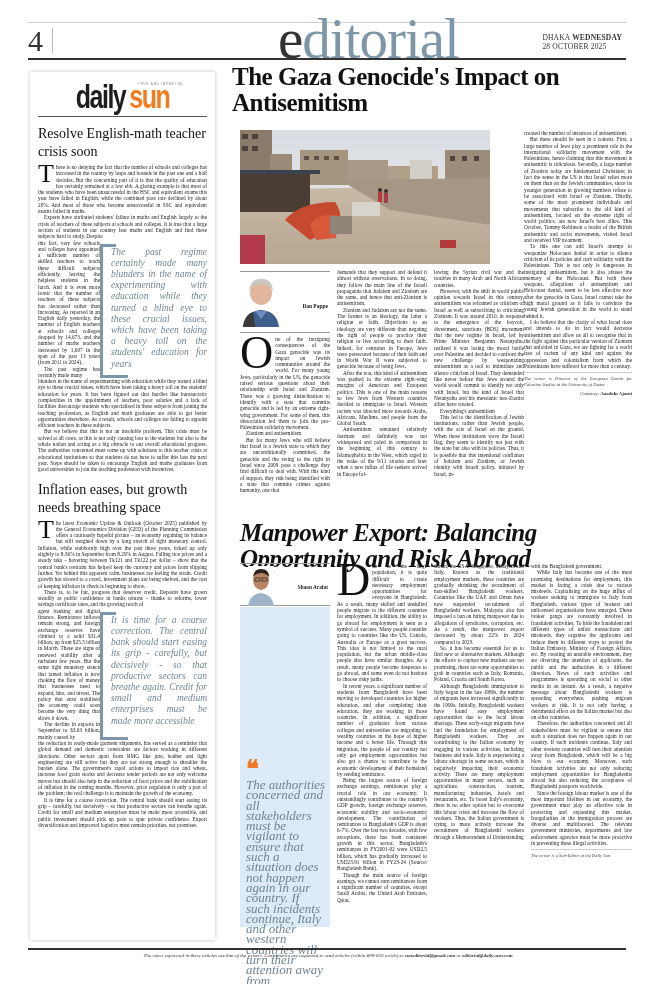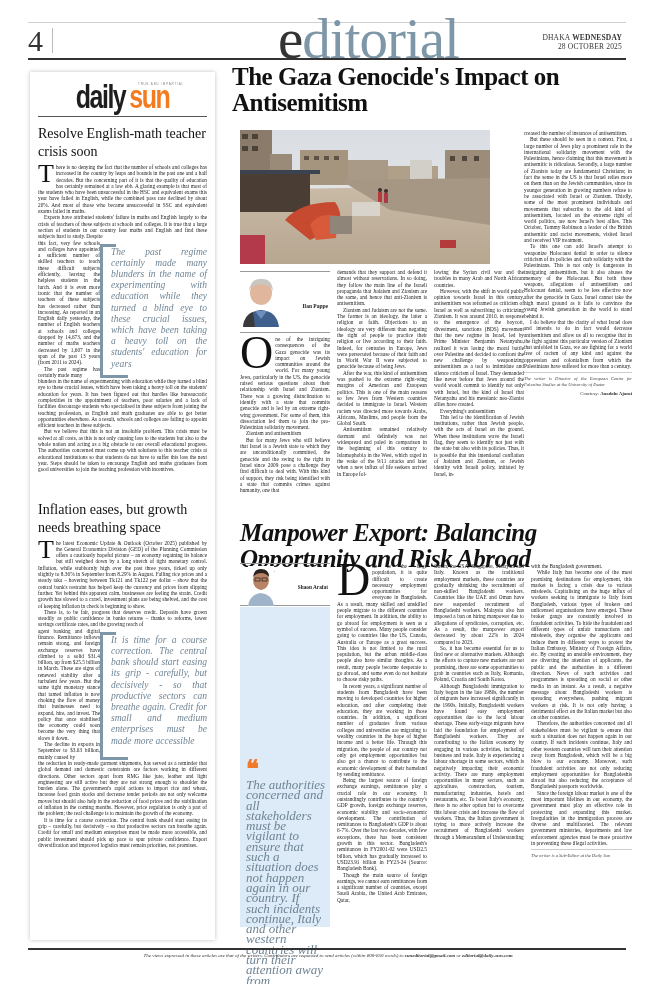--- a/index.html
+++ b/index.html
@@ -4,21 +4,21 @@
 <style>
   * { box-sizing: border-box; margin: 0; padding: 0; }
   html, body { width: 650px; height: 984px; background: #fff; overflow: hidden; }
   body { font-family: "Liberation Serif", "DejaVu Serif", serif; color: #222; position: relative; }
   .top-rule { position: absolute; left: 28px; right: 24px; top: 22px; height: 1px; background: #cfcfcf; }
   .page-no { position: absolute; left: 28px; top: 26px; font-size: 30px; font-weight: 300; color: #333; line-height: 30px; }
   .page-no-bar { position: absolute; left: 52px; top: 28px; width: 1px; height: 25px; background: #bbb; }
   .section-title { position: absolute; left: 278px; top: 18px; font-size: 57px; line-height: 42px; letter-spacing: -1px; }
   .section-title .first { color: #333; }
   .section-title .rest { color: #7e97a8; }
-  .dateline { position: absolute; right: 28px; top: 33px; text-align: right; font-size: 7.5px; line-height: 9px; color: #333; letter-spacing: 0.2px; }
+  .dateline { position: absolute; right: 28px; top: 33px; font-size: 7.5px; line-height: 9px; color: #333; letter-spacing: 0.2px; }
   .dateline b { font-weight: bold; }
   .head-rule { position: absolute; left: 28px; right: 24px; top: 58px; height: 2px; background: #333; }
 
   
   .left-col { position: absolute; left: 30px; top: 72px; width: 185px; height: 868px; background: #fff; box-shadow: 0 0 4px rgba(0,0,0,0.25); padding: 10px 8px; }
   .logo { text-align: center; position: relative; height: 30px; }
   .logo .daily { font-family: "Liberation Sans", sans-serif; font-weight: bold; font-size: 25px; color: #1e1e1e; letter-spacing: -1.5px; transform: scaleY(1.3); display: inline-block; }
   .logo .sun { font-family: "Liberation Sans", sans-serif; font-weight: bold; font-size: 25px; color: #f47c20; letter-spacing: -1.5px; transform: scaleY(1.3); display: inline-block; margin-left: 4px; }
   .logo .tag { position: absolute; top: 0; left: 100px; font-family: "Liberation Sans", sans-serif; font-size: 3px; letter-spacing: 0.8px; color: #888; }
   .logo-rule { height: 1px; background: #555; margin: 4px 0 8px; }
@@ -92,21 +92,21 @@
       <div class="narrow">
         <p class="first">this fact, very few schools and colleges have appointed a sufficient number of skilled teachers to teach these difficult subjects efficiently, leaving the helpless students in the lurch. And it is even more ironic that the number of teachers of these subjects has decreased rather than increasing. As reported in an English daily yesterday, the number of English teachers at schools and colleges dropped by 14,673, and the number of maths teachers decreased by 1,607 in the span of the past 13 years (from 2011 to 2024).</p>
         <p>The past regime has certainly made many</p>
       </div>
       <div class="pull">The past regime certainly made many blunders in the name of experimenting with education while they turned a blind eye to these crucial issues, which have been taking a heavy toll on the students' education for years</div>
     </div>
     <p class="first">blunders in the name of experimenting with education while they turned a blind eye to these crucial issues, which have been taking a heavy toll on the students' education for years. It has been figured out that hurdles like bureaucratic complexities in the appointment of teachers, poor salaries and a lack of facilities discourage students who specialised in these subjects from joining the teaching profession, as English and math graduates are able to get better opportunities elsewhere. As a result, schools and colleges are failing to appoint efficient teachers in these subjects.</p>
     <p>But we believe that this is not an insoluble problem. This crisis must be solved at all costs, as this is not only causing loss to the students but also to the whole nation and acting as a big obstacle to our overall educational progress. The authorities concerned must come up with solutions to this teacher crisis at educational institutions so that students do not have to suffer this loss the next year. Steps should be taken to encourage English and maths graduates from good universities to join the teaching profession with incentives.</p>
   </div>
 
-  <h2 class="ed-title" style="margin-top:28px;">Inflation eases, but growth needs breathing space</h2>
+  <h2 class="ed-title" style="margin-top:8px;">Inflation eases, but growth needs breathing space</h2>
   <div class="body">
     <p class="first"><span class="dropcap">T</span><span>he latest Economic Update &amp; Outlook (October 2025) published by the General Economics Division (GED) of the Planning Commission offers a cautiously hopeful picture – an economy regaining its balance but still weighed down by a long stretch of tight monetary control. Inflation, while stubbornly high over the past three years, ticked up only slightly to 8.36% in September from 8.29% in August. Falling rice prices and a steady taka – hovering between Tk121 and Tk122 per dollar – show that the central bank's restraint has helped keep the currency and prices from slipping further. Yet behind this apparent calm, businesses are feeling the strain. Credit growth has slowed to a crawl, investment plans are being shelved, and the cost of keeping inflation in check is beginning to show.</span></p>
     <p>There is, to be fair, progress that deserves credit. Deposits have grown steadily as public confidence in banks returns – thanks to reforms, lower savings certificate rates, and the growing reach of</p>
     <div class="split">
       <div class="narrow">
         <p class="first">agent banking and digital finance. Remittance inflows remain strong, and foreign exchange reserves have climbed to a solid $31.4 billion, up from $25.5 billion in March. These are signs of renewed stability after a turbulent few years. But the same tight monetary stance that tamed inflation is now choking the flow of money that businesses need to expand, hire, and invest. The policy that once stabilised the economy could soon become the very thing that slows it down.</p>
         <p>The decline in exports in September to $3.63 billion, mainly caused by</p>
       </div>
       <div class="pull">It is time for a course correction. The central bank should start easing its grip - carefully, but decisively - so that productive sectors can breathe again. Credit for small and medium enterprises must be made more accessible</div>
     </div>

